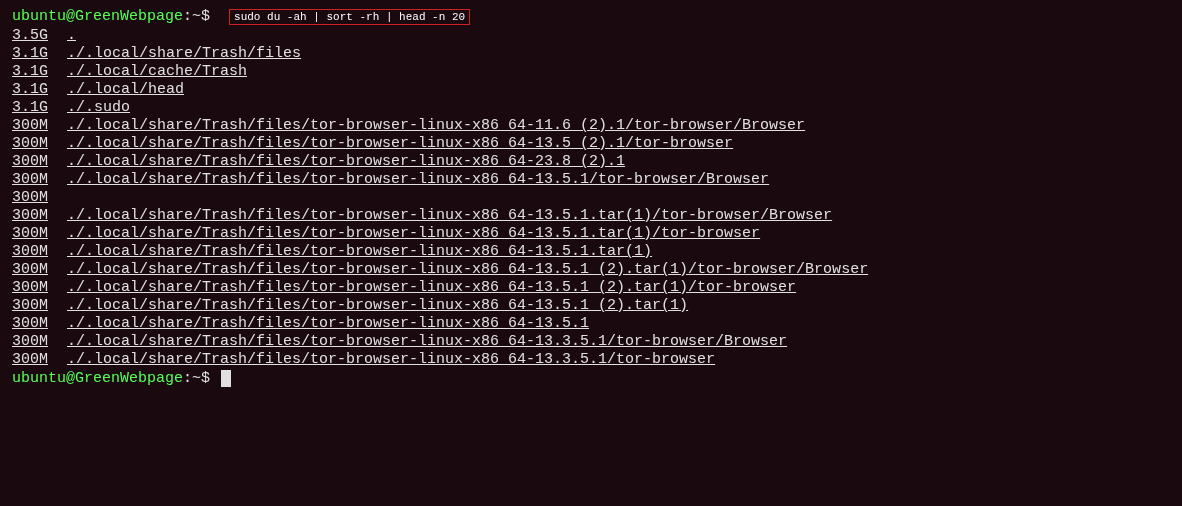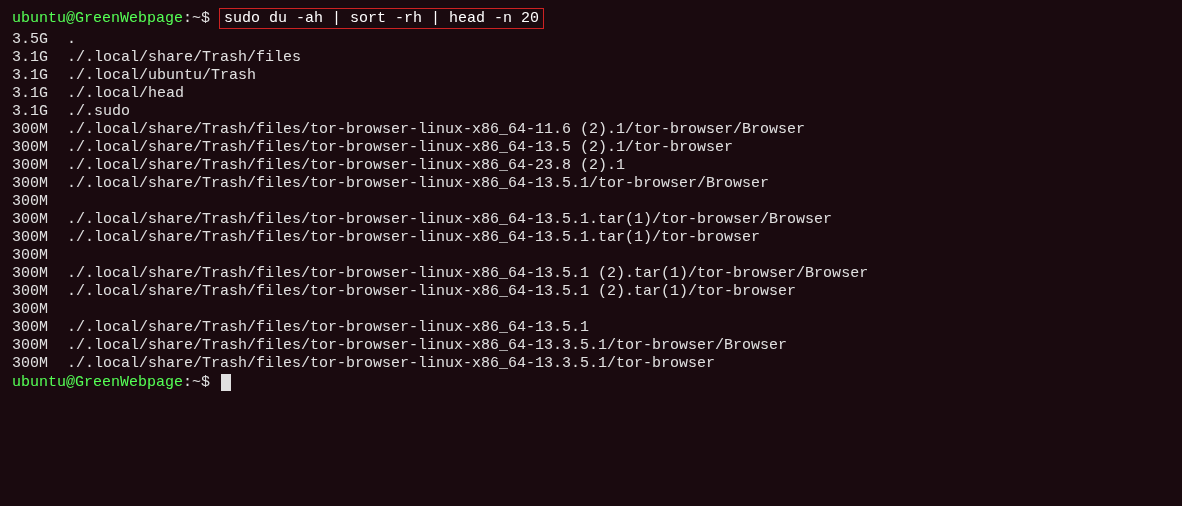--- a/index.html
+++ b/index.html
@@ -38,27 +38,29 @@
     .prompt-separator {
       color: #e0e0e0;
     }
 
     .command-highlight {
       background-color: transparent;
       border: 1.5px solid #cc2222;
       color: #ffffff;
       padding: 1px 4px;
       font-family: 'Courier New', Courier, monospace;
-      font-size: 15px;
+      font-size: 11px;
+      margin-left: 10px;
     }
 
     .output-line {
       display: flex;
       margin-bottom: 1px;
       color: #e0e0e0;
+      text-decoration: underline;
     }
 
     .size-col {
       min-width: 55px;
       color: #e0e0e0;
     }
 
     .path-col {
       color: #e0e0e0;
     }
@@ -94,21 +96,21 @@
       <div class="output-line">
         <span class="size-col">3.5G</span>
         <span class="path-col">.</span>
       </div>
       <div class="output-line">
         <span class="size-col">3.1G</span>
         <span class="path-col">./.local/share/Trash/files</span>
       </div>
       <div class="output-line">
         <span class="size-col">3.1G</span>
-        <span class="path-col">./.local/ubuntu/Trash</span>
+        <span class="path-col">./.local/cache/Trash</span>
       </div>
       <div class="output-line">
         <span class="size-col">3.1G</span>
         <span class="path-col">./.local/head</span>
       </div>
       <div class="output-line">
         <span class="size-col">3.1G</span>
         <span class="path-col">./.sudo</span>
       </div>
       <div class="output-line">
@@ -133,31 +135,33 @@
       <div class="output-line">
         <span class="size-col">300M</span>
         <span class="path-col">./.local/share/Trash/files/tor-browser-linux-x86_64-13.5.1.tar(1)/tor-browser/Browser</span>
       </div>
       <div class="output-line">
         <span class="size-col">300M</span>
         <span class="path-col">./.local/share/Trash/files/tor-browser-linux-x86_64-13.5.1.tar(1)/tor-browser</span>
       </div>
       <div class="output-line">
         <span class="size-col">300M</span>
+        <span class="path-col">./.local/share/Trash/files/tor-browser-linux-x86_64-13.5.1.tar(1)</span>
       </div>
       <div class="output-line">
         <span class="size-col">300M</span>
         <span class="path-col">./.local/share/Trash/files/tor-browser-linux-x86_64-13.5.1 (2).tar(1)/tor-browser/Browser</span>
       </div>
       <div class="output-line">
         <span class="size-col">300M</span>
         <span class="path-col">./.local/share/Trash/files/tor-browser-linux-x86_64-13.5.1 (2).tar(1)/tor-browser</span>
       </div>
       <div class="output-line">
         <span class="size-col">300M</span>
+        <span class="path-col">./.local/share/Trash/files/tor-browser-linux-x86_64-13.5.1 (2).tar(1)</span>
       </div>
       <div class="output-line">
         <span class="size-col">300M</span>
         <span class="path-col">./.local/share/Trash/files/tor-browser-linux-x86_64-13.5.1</span>
       </div>
       <div class="output-line">
         <span class="size-col">300M</span>
         <span class="path-col">./.local/share/Trash/files/tor-browser-linux-x86_64-13.3.5.1/tor-browser/Browser</span>
       </div>
       <div class="output-line">

